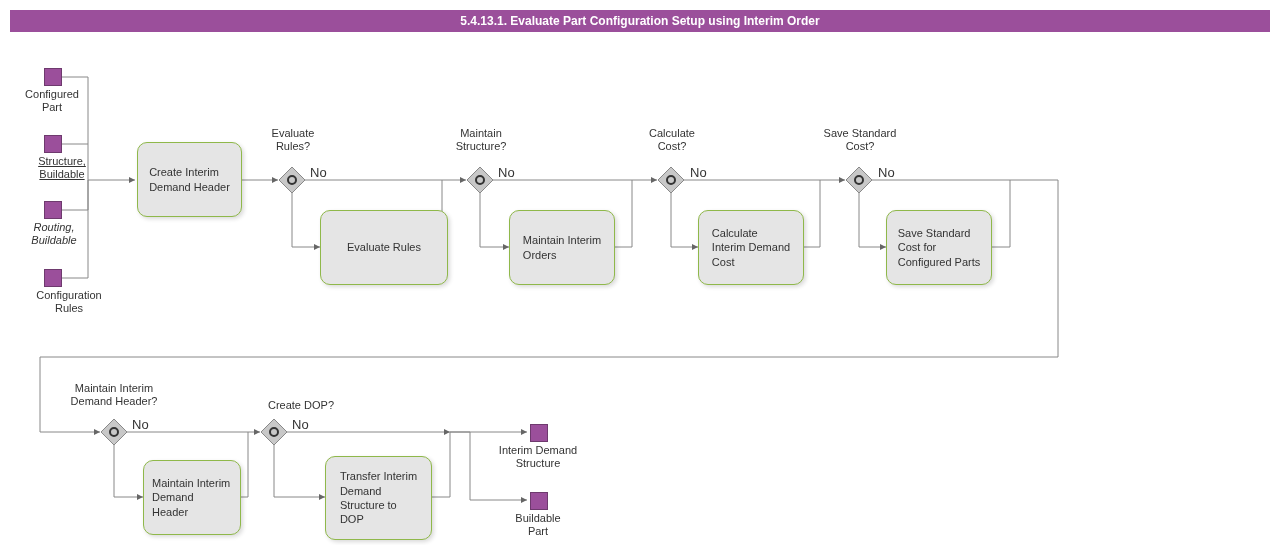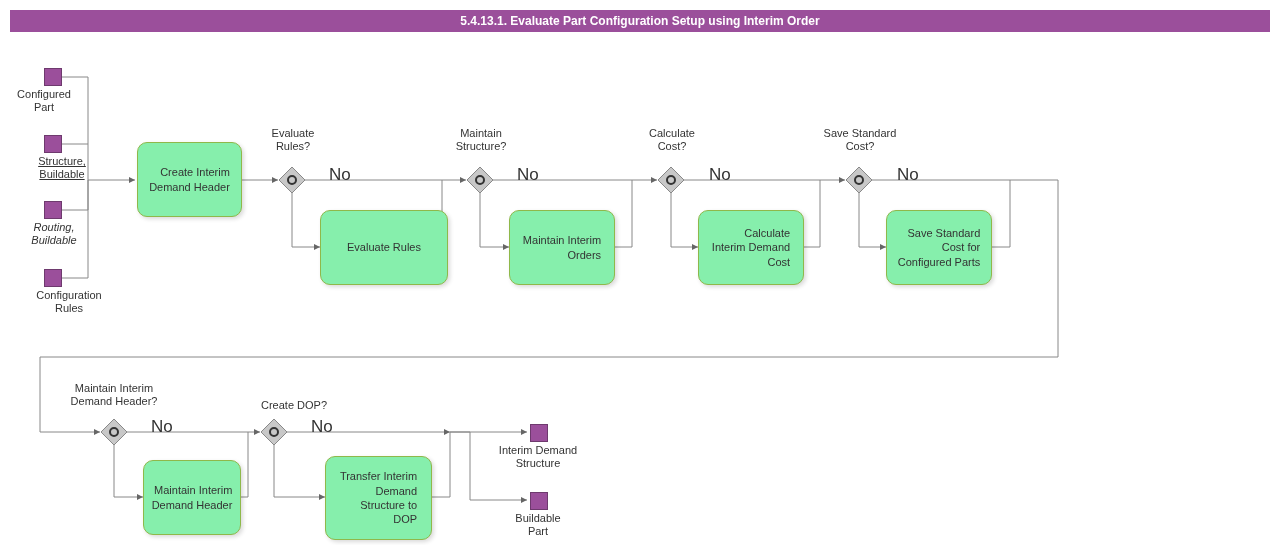--- a/index.html
+++ b/index.html
@@ -23,28 +23,28 @@
     padding: 4px 0;
     margin: 10px 10px 0 10px;
   }
   .canvas {
     position: relative;
     width: 1280px;
     height: 500px;
   }
   .task {
     position: absolute;
-    background: #86efac;
+    background: #e5e5e5;
     border: 1px solid #8fb84a;
     border-radius: 10px;
     display: flex;
     align-items: center;
     justify-content: center;
-    text-align: right;
-    padding: 1px;
+    text-align: left;
+    padding: 8px;
     box-shadow: 2px 2px 4px rgba(0,0,0,0.15);
     font-size: 11px;
     line-height: 1.3;
   }
   .gateway {
     position: absolute;
     width: 26px;
     height: 26px;
   }
   .gateway svg { display: block; }
@@ -57,23 +57,22 @@
   }
   .label {
     position: absolute;
     text-align: center;
     font-size: 11px;
     line-height: 1.2;
     color: #333;
   }
   .edge-label {
     position: absolute;
-    font-size: 17px;
+    font-size: 13px;
     color: #333;
-    margin-left: 19px;
   }
   svg.flows {
     position: absolute;
     left: 0; top: 0;
     width: 1280px;
     height: 545px;
     pointer-events: none;
   }
 </style>
 </head>
@@ -127,21 +126,21 @@
       <path d="M287,400 L450,400" marker-end="url(#arrow)"></path>
       <path d="M274,413 L274,465 L325,465" marker-end="url(#arrow)"></path>
       <path d="M432,465 L450,465 L450,400"></path>
 
       <path d="M450,400 L527,400" marker-end="url(#arrow)"></path>
       <path d="M450,400 L470,400 L470,468 L527,468" marker-end="url(#arrow)"></path>
     </g>
   </svg>
 
   <div class="data-obj" style="left:44px; top:36px;"></div>
-  <div class="label" style="left:8px; top:56px; width:72px;">Configured<br>Part</div>
+  <div class="label" style="left:16px; top:56px; width:72px;">Configured<br>Part</div>
 
   <div class="data-obj" style="left:44px; top:103px;"></div>
   <div class="label" style="left:26px; top:123px; width:72px;text-decoration:underline;">Structure,<br>Buildable</div>
 
   <div class="data-obj" style="left:44px; top:169px;"></div>
   <div class="label" style="left:18px; top:189px; width:72px;font-style:italic;">Routing,<br>Buildable</div>
 
   <div class="data-obj" style="left:44px; top:237px;"></div>
   <div class="label" style="left:26px; top:257px; width:86px;">Configuration<br>Rules</div>
 
@@ -201,21 +200,21 @@
   <div class="edge-label" style="left:132px; top:385px;">No</div>
 
   <div class="task" style="left:143px; top:428px; width:98px; height:75px;">Maintain Interim<br>Demand Header</div>
 
   <div class="gateway" style="left:261px; top:387px;">
     <svg width="26" height="26">
         <polygon points="13,0 26,13 13,26 0,13" fill="#c8c8c8" stroke="#888"></polygon>
         <circle cx="13" cy="13" r="4" fill="none" stroke="#333" stroke-width="2"></circle>
       </svg>
   </div>
-  <div class="label" style="left:254px; top:367px; width:80px; text-align:center;">Create DOP?</div>
+  <div class="label" style="left:254px; top:367px; width:80px; text-align:right;">Create DOP?</div>
   <div class="edge-label" style="left:292px; top:385px;">No</div>
 
   <div class="task" style="left:325px; top:424px; width:107px; height:84px;">Transfer Interim<br>Demand<br>Structure to<br>DOP</div>
 
   <div class="data-obj" style="left:530px; top:392px;"></div>
   <div class="label" style="left:470px; top:412px; width:136px;">Interim Demand<br>Structure</div>
 
   <div class="data-obj" style="left:530px; top:460px;"></div>
   <div class="label" style="left:498px; top:480px; width:80px;">Buildable<br>Part</div>
 

